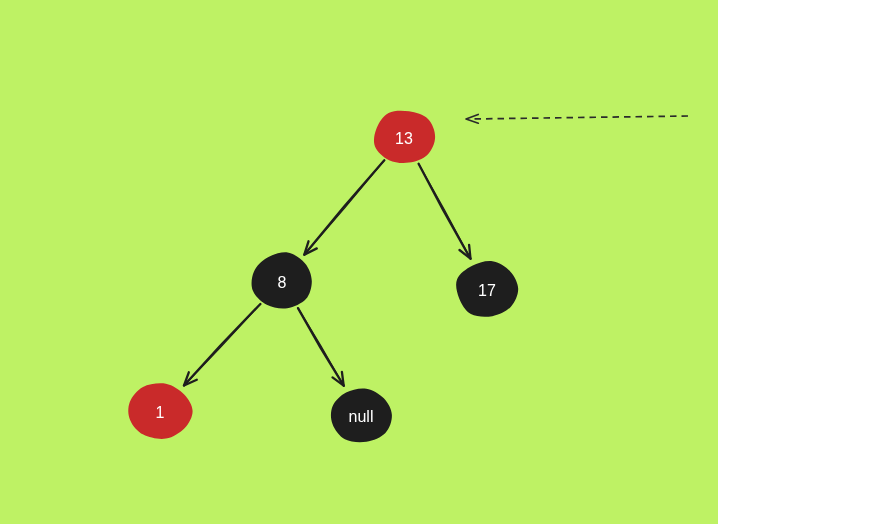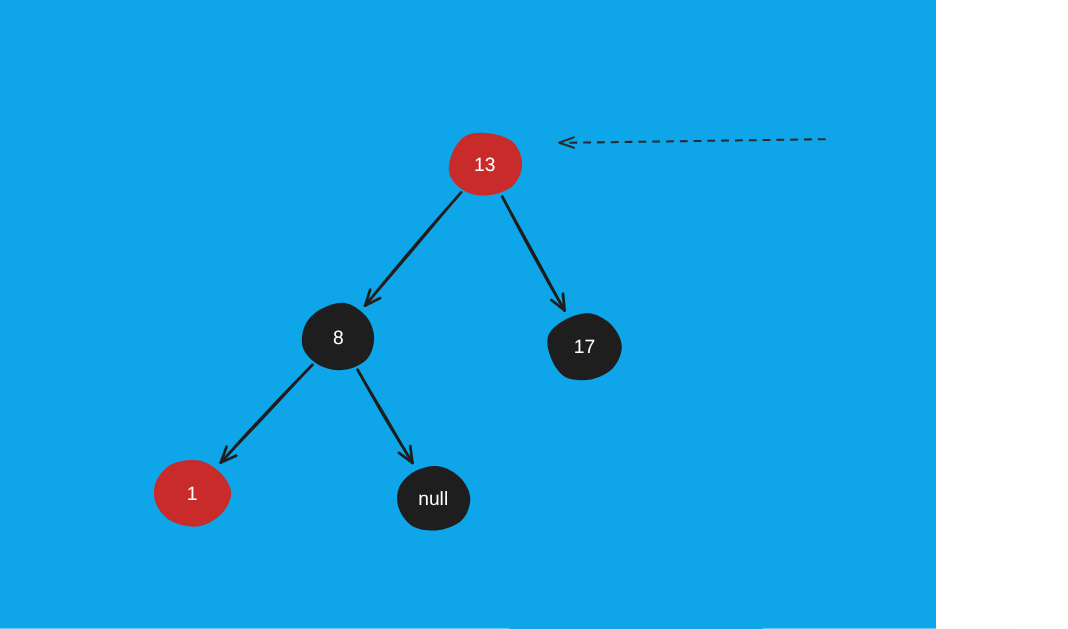--- a/index.html
+++ b/index.html
@@ -3,23 +3,23 @@
 <meta charset="utf-8">
 <style>
   html, body {
     margin: 0;
     padding: 0;
     background: #ffffff;
     font-family: "Liberation Sans", sans-serif;
   }
   .canvas {
     position: relative;
-    width: 780px;
+    width: 718px;
     height: 524px;
-    background: #0ea5e9;
+    background: #bef264;
     overflow: hidden;
   }
   svg { display: block; }
   text {
     font-family: "Liberation Sans", sans-serif;
     font-weight: 500;
     user-select: none;
   }
 </style>
 </head>

